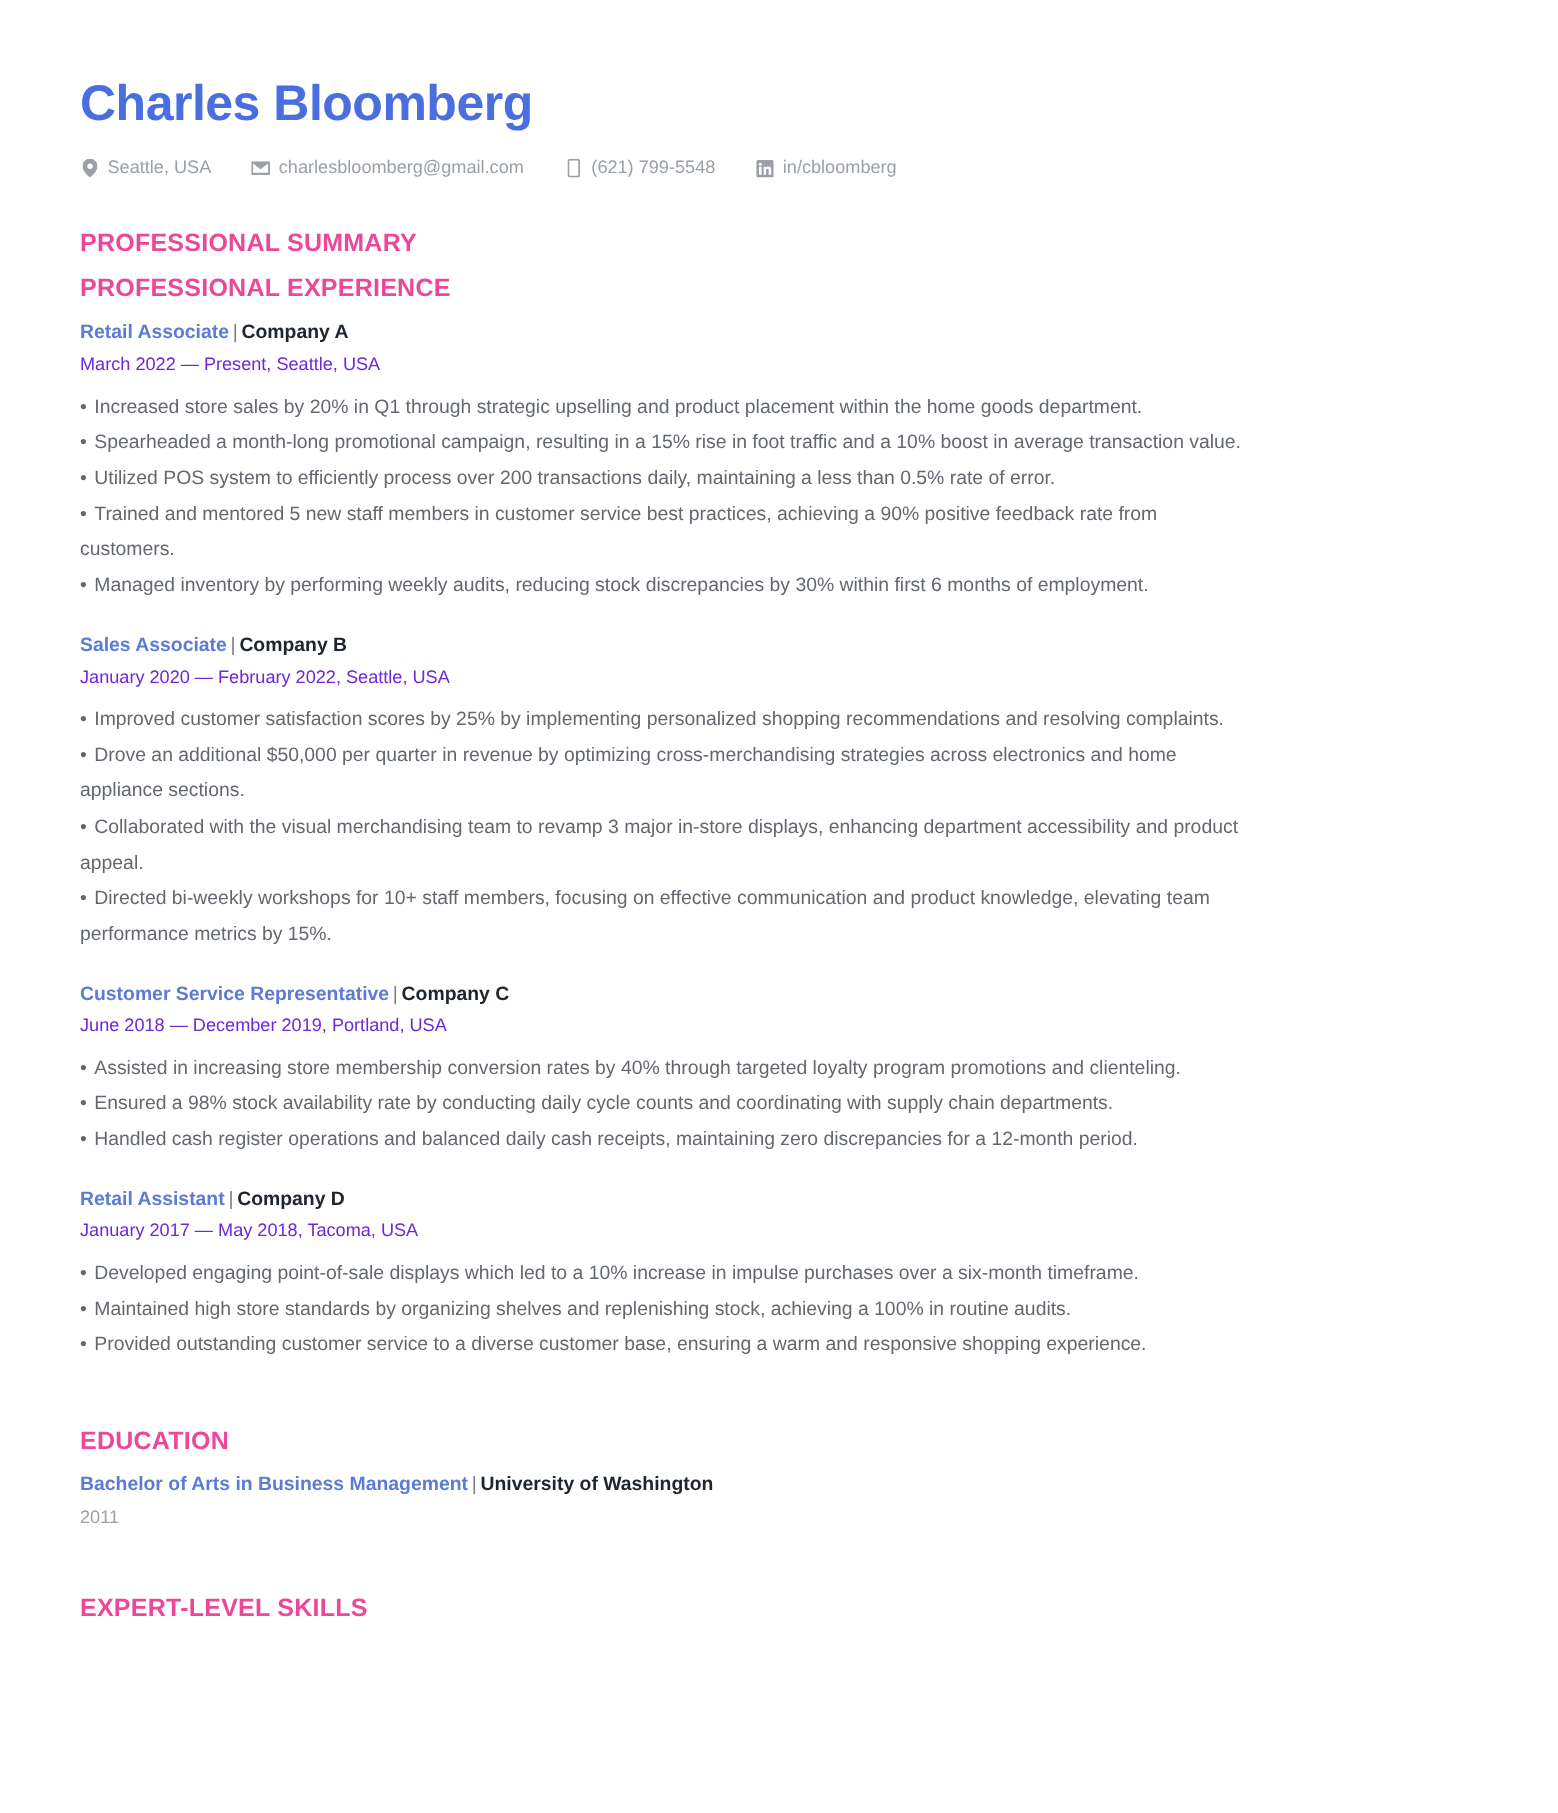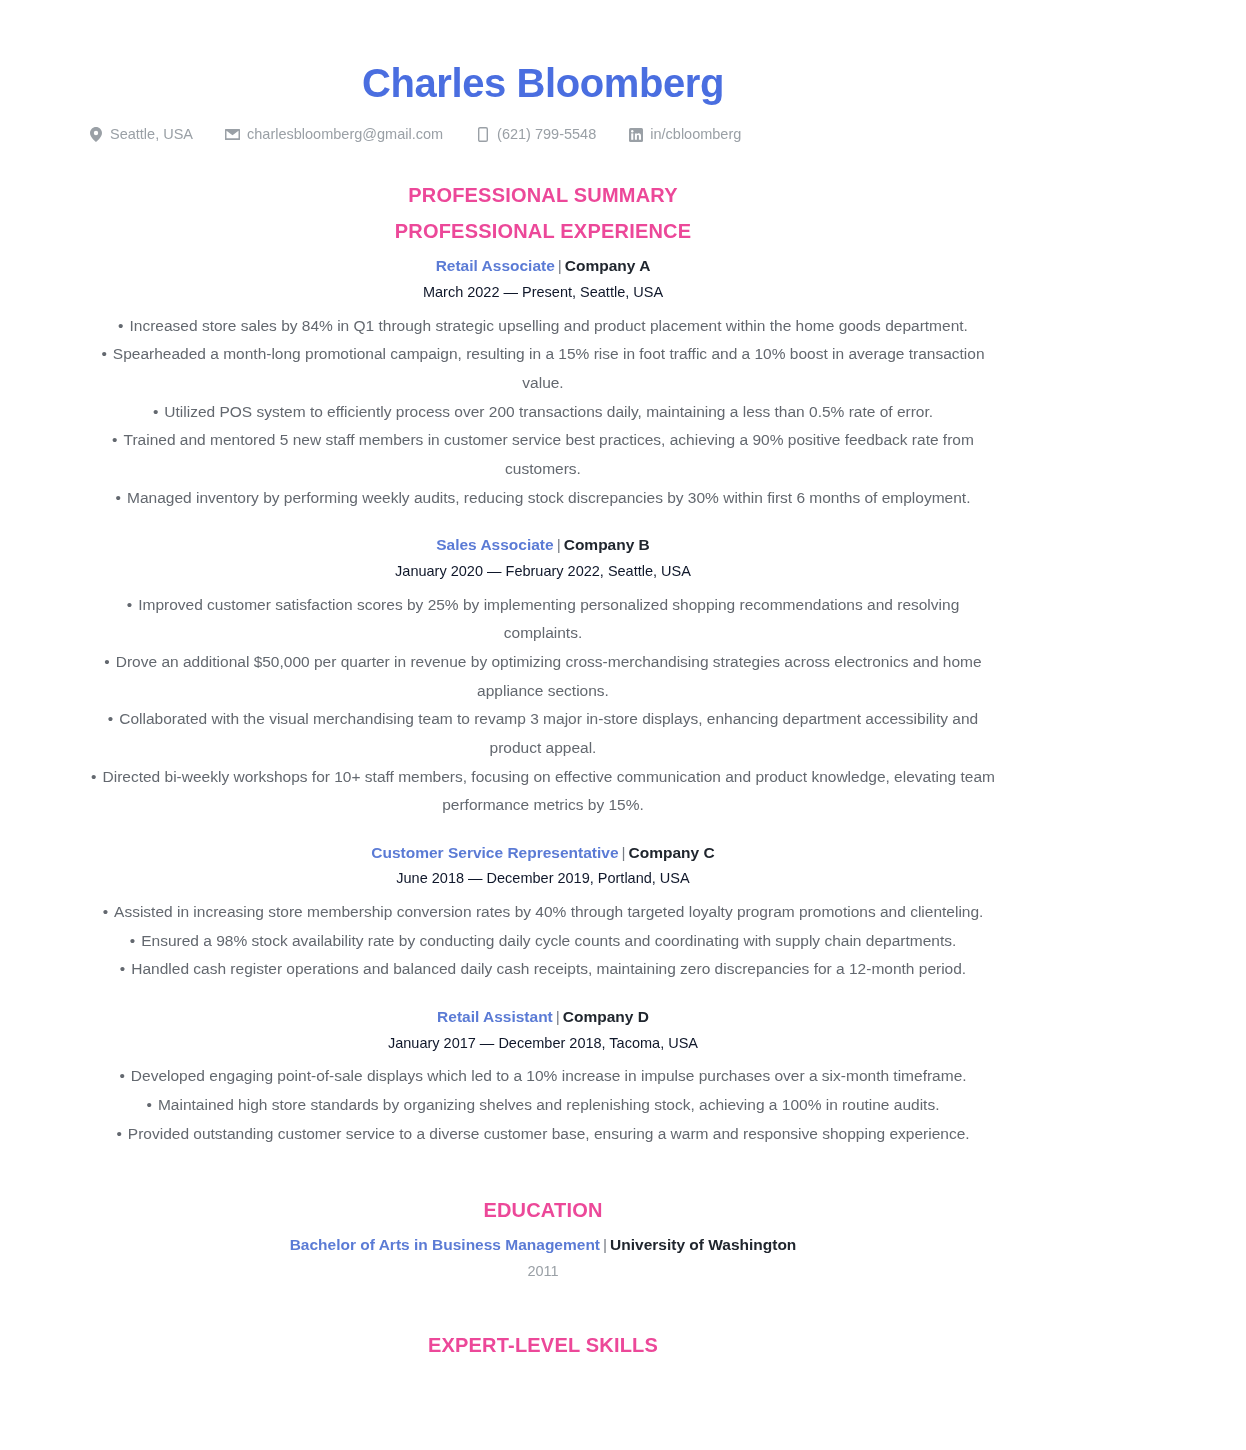--- a/index.html
+++ b/index.html
@@ -12,22 +12,21 @@
     width: 1246px;
     height: 1450px;
     font-family: "Liberation Sans", "DejaVu Sans", sans-serif;
     color: #5a5f66;
     -webkit-font-smoothing: antialiased;
   }
   .page {
     width: 1070px;
     min-height: 1450px;
     background: #ffffff;
-    padding: 62px 72px 40px 88px;
-    text-align: center;
+    padding: 62px 72px 40px 64px;
   }
 
   
   .name {
     font-size: 40px;
     font-weight: 700;
     color: #4a6ee0;
     letter-spacing: -0.4px;
     line-height: 1.05;
     margin: 0 0 22px 0;
@@ -94,21 +93,21 @@
     color: #777c84;
     font-weight: 400;
     padding: 0 3px;
   }
   .entry-company {
     color: #20262e;
     font-weight: 700;
   }
   .entry-meta {
     font-size: 14.5px;
-    color: #0f172a;
+    color: #6d28d9;
     line-height: 1.5;
     margin-bottom: 8px;
   }
   ul.bullets {
     list-style: none;
     margin: 0;
     padding: 0;
   }
   ul.bullets li {
     font-size: 15.5px;
@@ -201,21 +200,21 @@
   <section class="section">
     <h2 class="section-title">PROFESSIONAL EXPERIENCE</h2>
     <div class="experience-block">
 
       <div class="entry">
         <div class="entry-head">
           <span class="entry-role">Retail Associate</span><span class="entry-sep">|</span><span class="entry-company">Company A</span>
         </div>
         <div class="entry-meta">March 2022 — Present, Seattle, USA</div>
         <ul class="bullets">
-          <li>Increased store sales by 84% in Q1 through strategic upselling and product placement within the home goods department.</li>
+          <li>Increased store sales by 20% in Q1 through strategic upselling and product placement within the home goods department.</li>
           <li>Spearheaded a month-long promotional campaign, resulting in a 15% rise in foot traffic and a 10% boost in average transaction value.</li>
           <li>Utilized POS system to efficiently process over 200 transactions daily, maintaining a less than 0.5% rate of error.</li>
           <li>Trained and mentored 5 new staff members in customer service best practices, achieving a 90% positive feedback rate from customers.</li>
           <li>Managed inventory by performing weekly audits, reducing stock discrepancies by 30% within first 6 months of employment.</li>
         </ul>
       </div>
 
       <div class="entry">
         <div class="entry-head">
           <span class="entry-role">Sales Associate</span><span class="entry-sep">|</span><span class="entry-company">Company B</span>
@@ -238,21 +237,21 @@
           <li>Assisted in increasing store membership conversion rates by 40% through targeted loyalty program promotions and clienteling.</li>
           <li>Ensured a 98% stock availability rate by conducting daily cycle counts and coordinating with supply chain departments.</li>
           <li>Handled cash register operations and balanced daily cash receipts, maintaining zero discrepancies for a 12-month period.</li>
         </ul>
       </div>
 
       <div class="entry">
         <div class="entry-head">
           <span class="entry-role">Retail Assistant</span><span class="entry-sep">|</span><span class="entry-company">Company D</span>
         </div>
-        <div class="entry-meta">January 2017 — December 2018, Tacoma, USA</div>
+        <div class="entry-meta">January 2017 — May 2018, Tacoma, USA</div>
         <ul class="bullets">
           <li>Developed engaging point-of-sale displays which led to a 10% increase in impulse purchases over a six-month timeframe.</li>
           <li>Maintained high store standards by organizing shelves and replenishing stock, achieving a 100% in routine audits.</li>
           <li>Provided outstanding customer service to a diverse customer base, ensuring a warm and responsive shopping experience.</li>
         </ul>
       </div>
 
     </div>
   </section>
 

